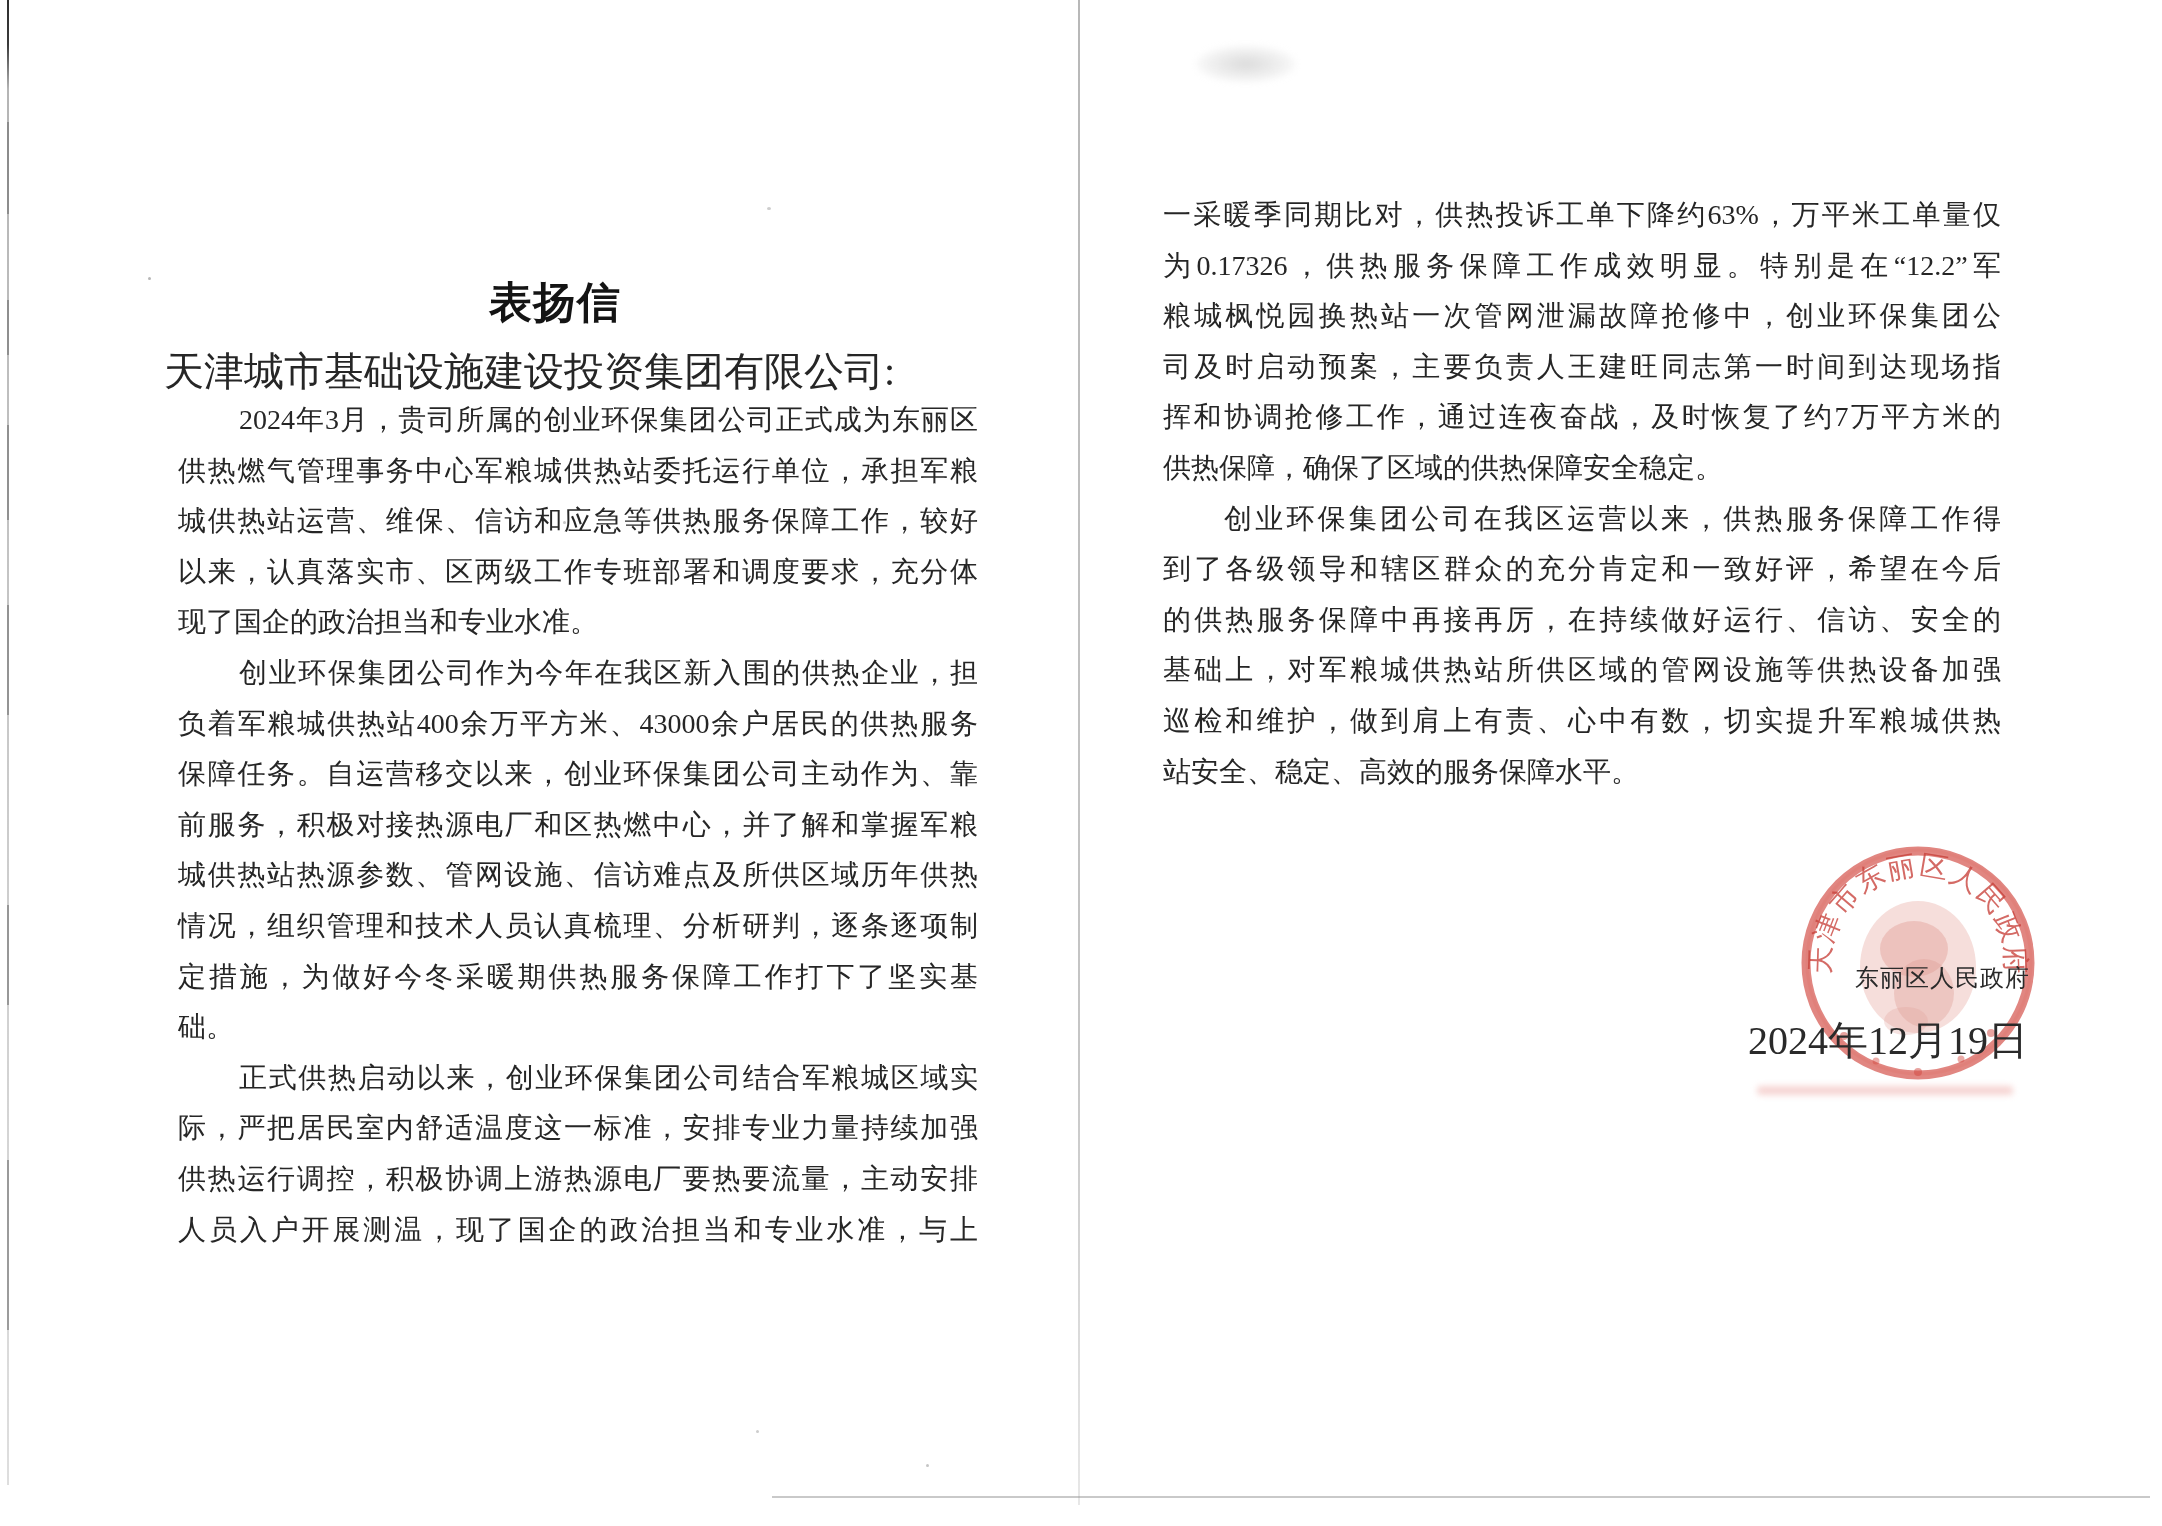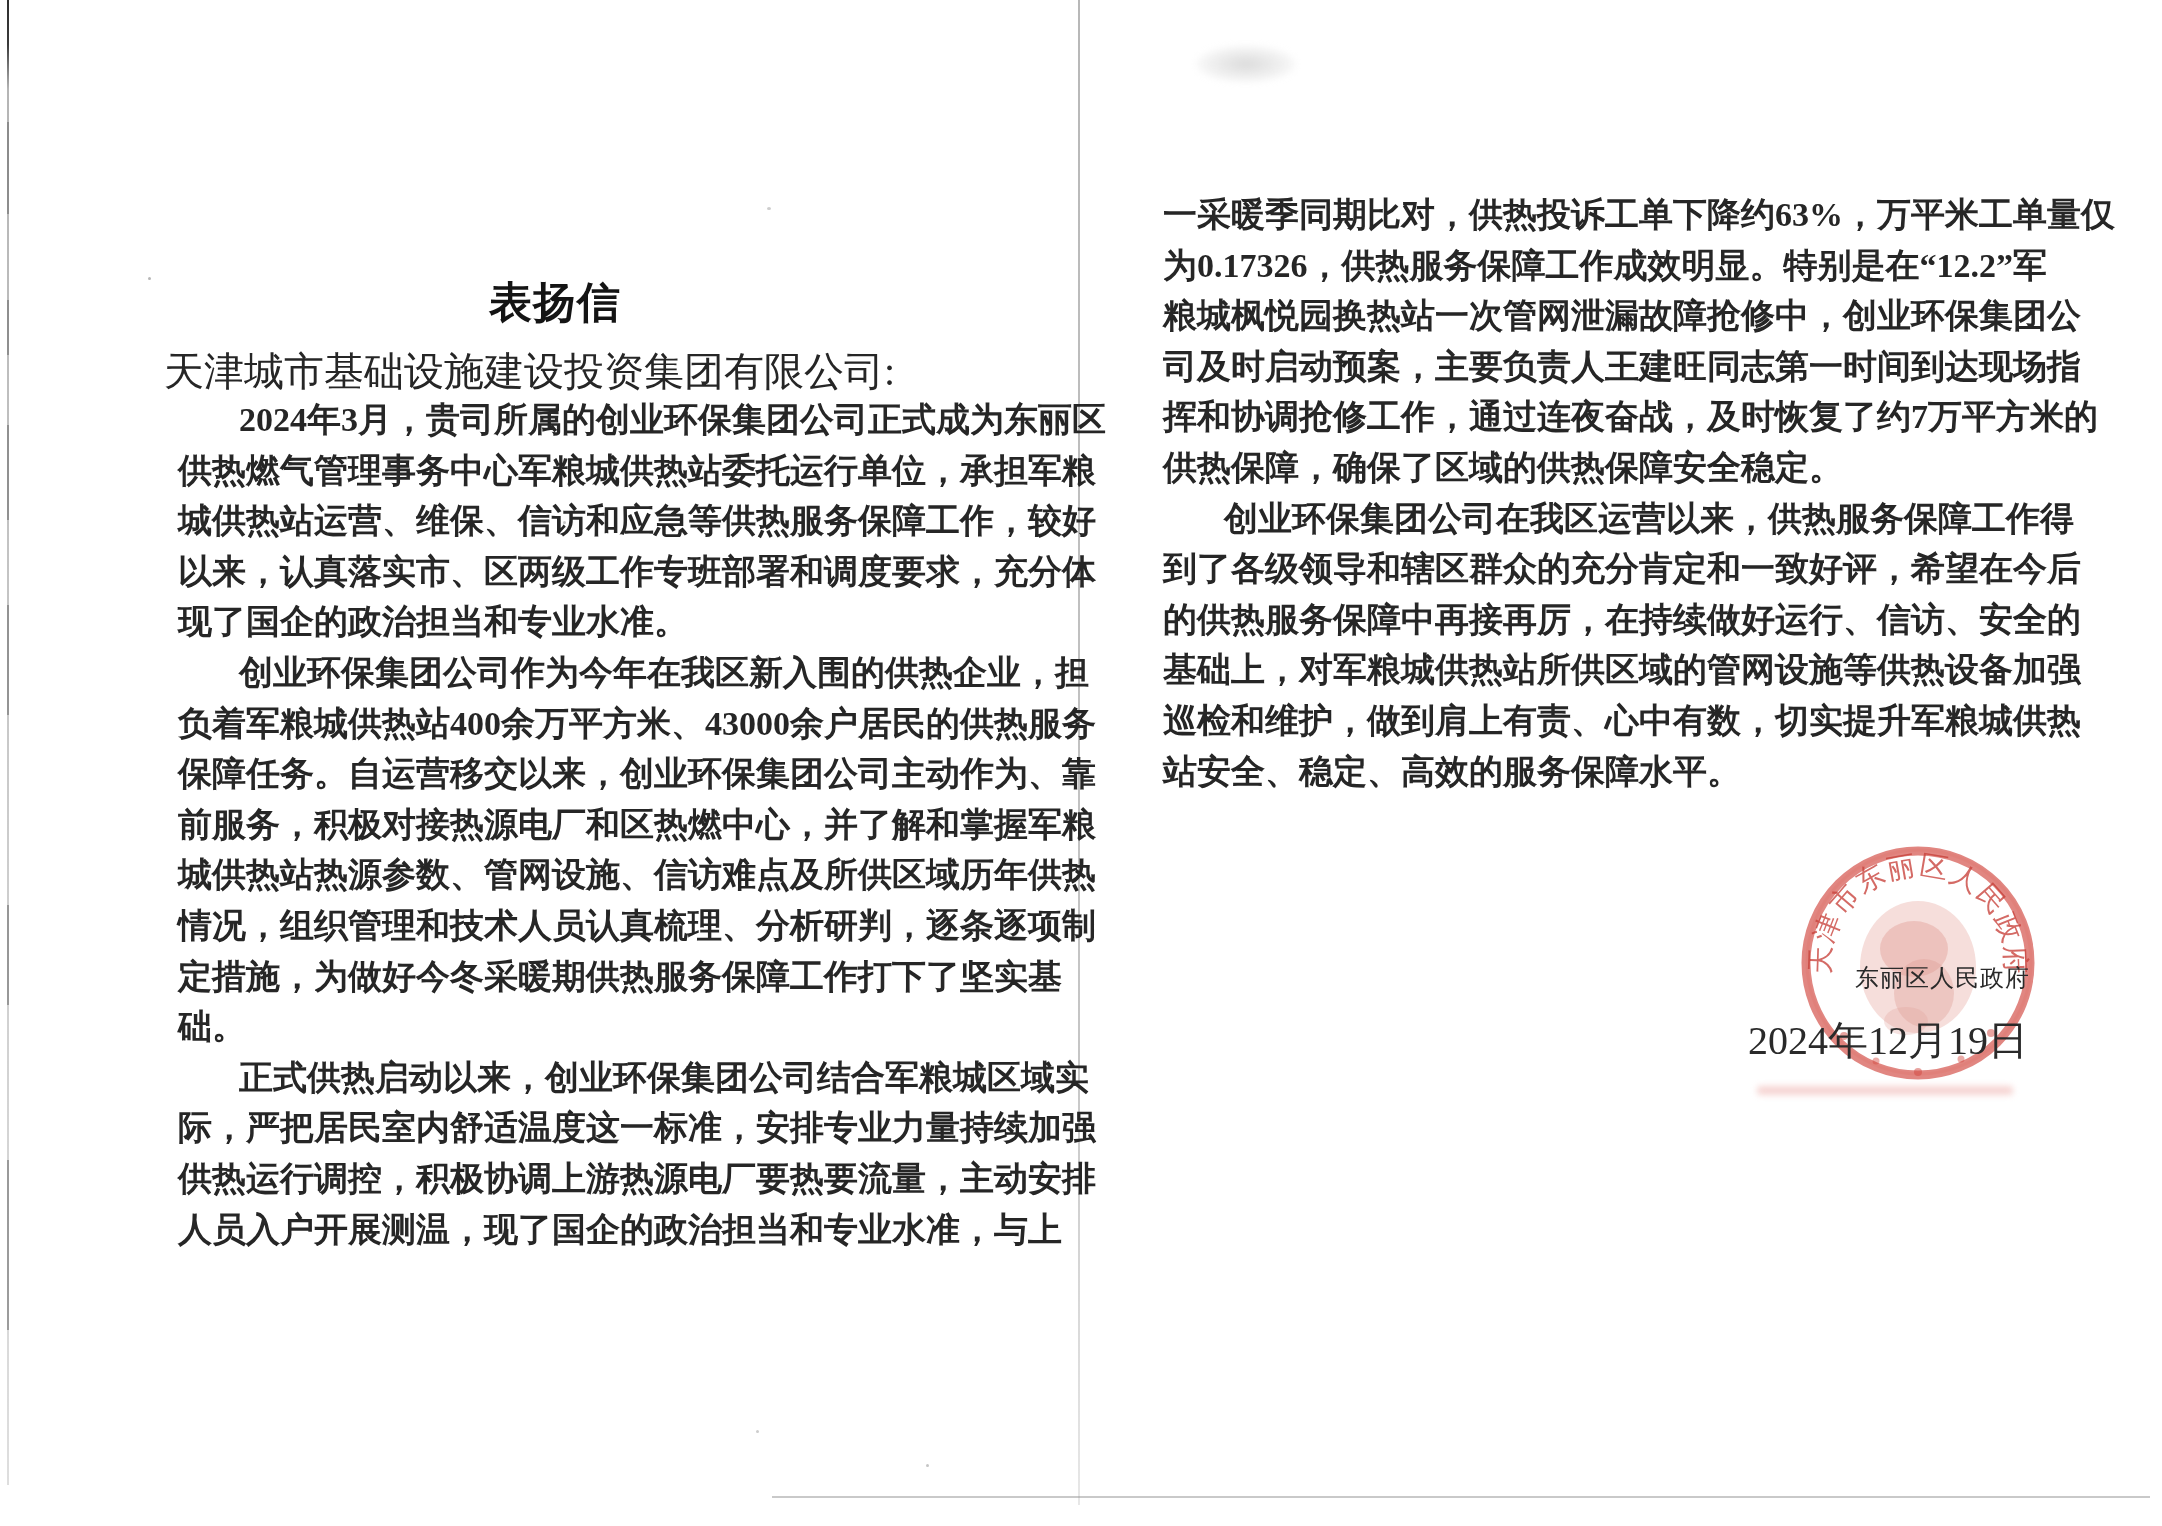--- a/index.html
+++ b/index.html
@@ -49,26 +49,25 @@
   }
   .salutation{
     position:absolute;left:164px;top:347px;width:860px;
     height:50px;line-height:50px;font-size:40px;
   }
   .col{position:absolute;}
   .col-p1{left:158px;top:395px;width:800px;margin-left:20px;}
   .col-p2{left:1163px;top:190px;width:838px;}
   .line{
     height:50.6px;line-height:50.6px;
-    font-size:34px;
+    font-size:28px;
     text-align:justify;
     -moz-text-align-last:justify;
     text-align-last:justify;
     white-space:nowrap;
-    font-weight:bold;
   }
   .line.indent{padding-left:61px;}
   .line.end{text-align-last:left;-moz-text-align-last:left;}
   
   .signature{
     position:absolute;right:132px;top:962px;
     font-size:24px;letter-spacing:1px;color:#2a2a2a;
   }
   .date{
     position:absolute;right:134px;top:1013px;

